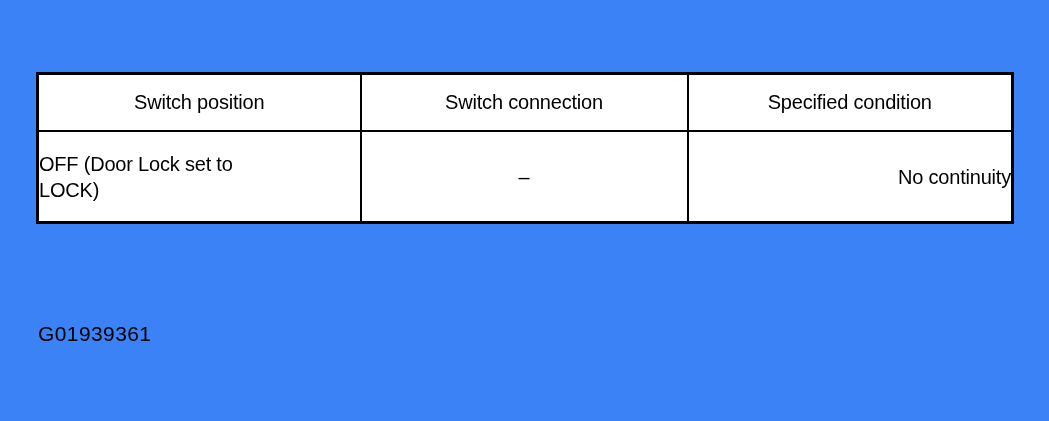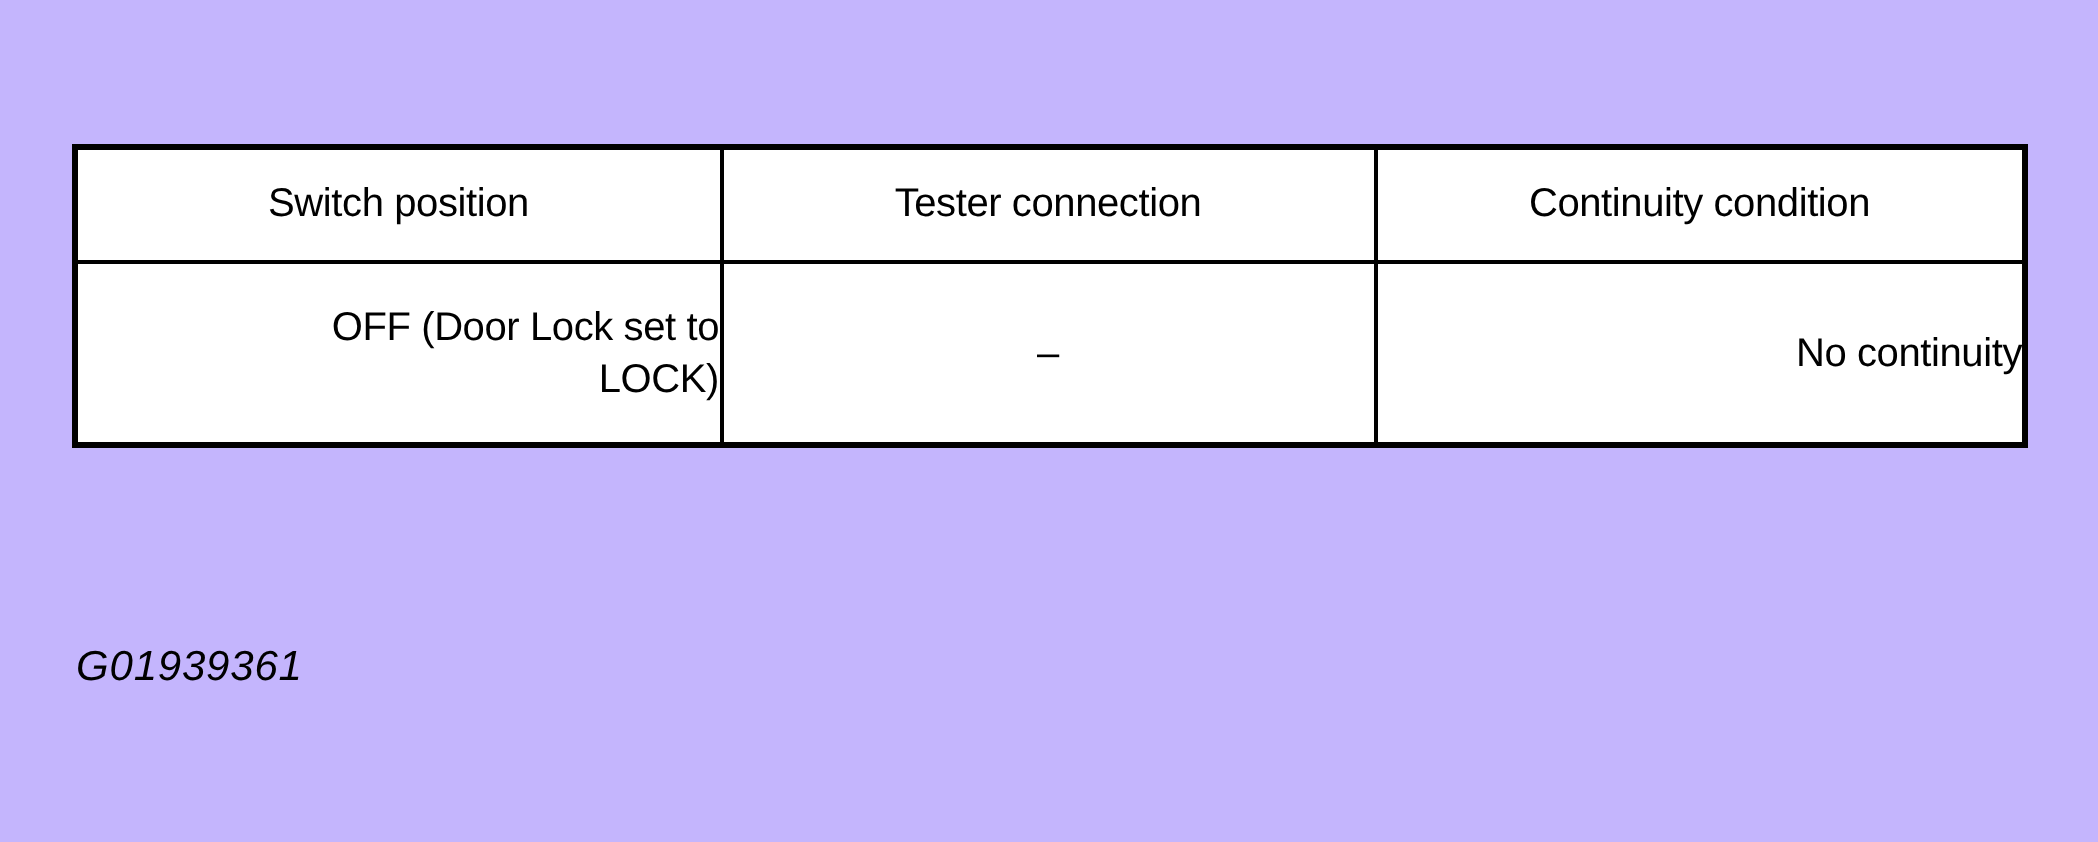--- a/index.html
+++ b/index.html
@@ -13,21 +13,21 @@
     position: relative;
     overflow: hidden;
     font-family: "Liberation Sans", sans-serif;
     color: #000000;
     -webkit-font-smoothing: none;
   }
 
   .page {
     position: absolute;
     inset: 0;
-    background: #c4b5fd;
+    background: #3b82f6;
   }
 
   
   .spec-table {
     position: absolute;
     left: 36px;
     top: 72px;
     width: 975px;
     border-collapse: collapse;
     table-layout: fixed;
@@ -62,21 +62,21 @@
   }
 
   .row-data td {
     height: 89px;
     font-size: 20px;
     line-height: 1.30;
     letter-spacing: -0.2px;
   }
 
   .cell-center {
-    text-align: right;
+    text-align: left;
     padding: 0 10px;
   }
 
   .cell-left {
     text-align: right;
     padding-left: 14px;
     padding-right: 10px;
   }
 
   .cell-dash {
@@ -87,39 +87,38 @@
   
   .figure-id {
     position: absolute;
     left: 38px;
     top: 322px;
     font-family: "Liberation Sans", sans-serif;
     font-size: 21px;
     letter-spacing: 0.4px;
     color: #000000;
     white-space: nowrap;
-    font-style: italic;
   }
 </style>
 </head>
 <body>
 
 <div class="page">
 
   <table class="spec-table">
     <colgroup>
       <col class="c1">
       <col class="c2">
       <col class="c3">
     </colgroup>
     <thead>
       <tr class="row-header">
         <th class="cell-center">Switch position</th>
-        <th class="cell-center">Tester connection</th>
-        <th class="cell-center">Continuity condition</th>
+        <th class="cell-center">Switch connection</th>
+        <th class="cell-center">Specified condition</th>
       </tr>
     </thead>
     <tbody>
       <tr class="row-data">
         <td class="cell-center">
           <span>OFF (Door Lock set to</span><br>
           <span>LOCK)</span>
         </td>
         <td class="cell-dash">–</td>
         <td class="cell-left">No continuity</td>

